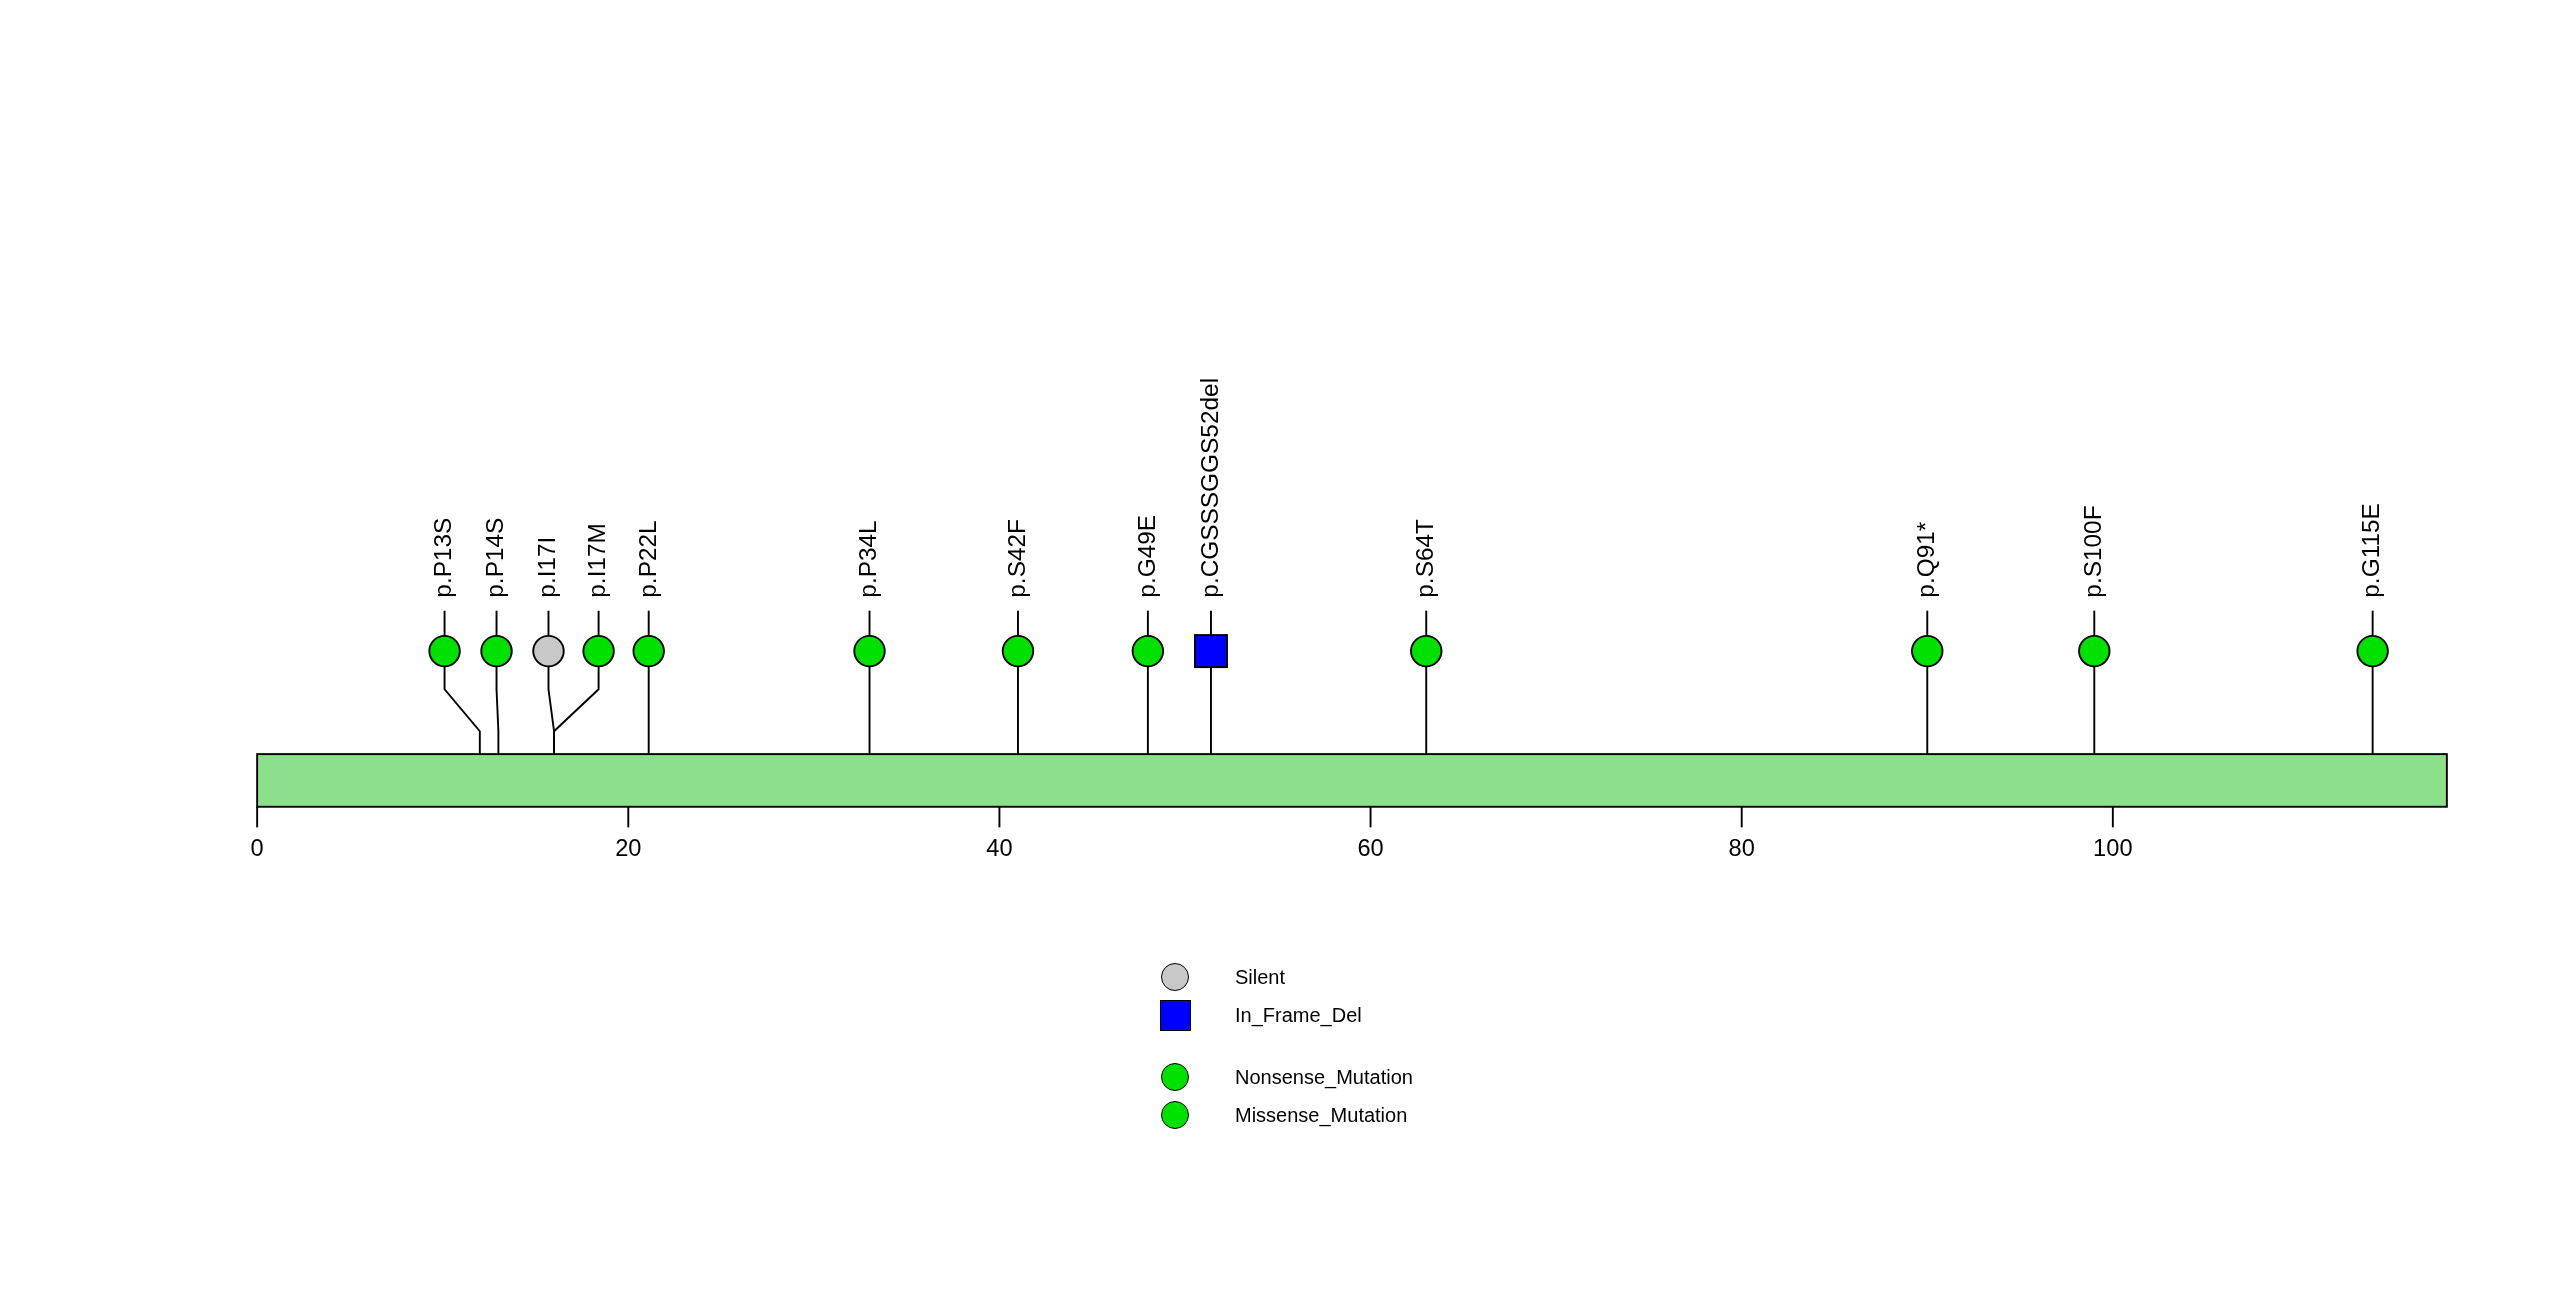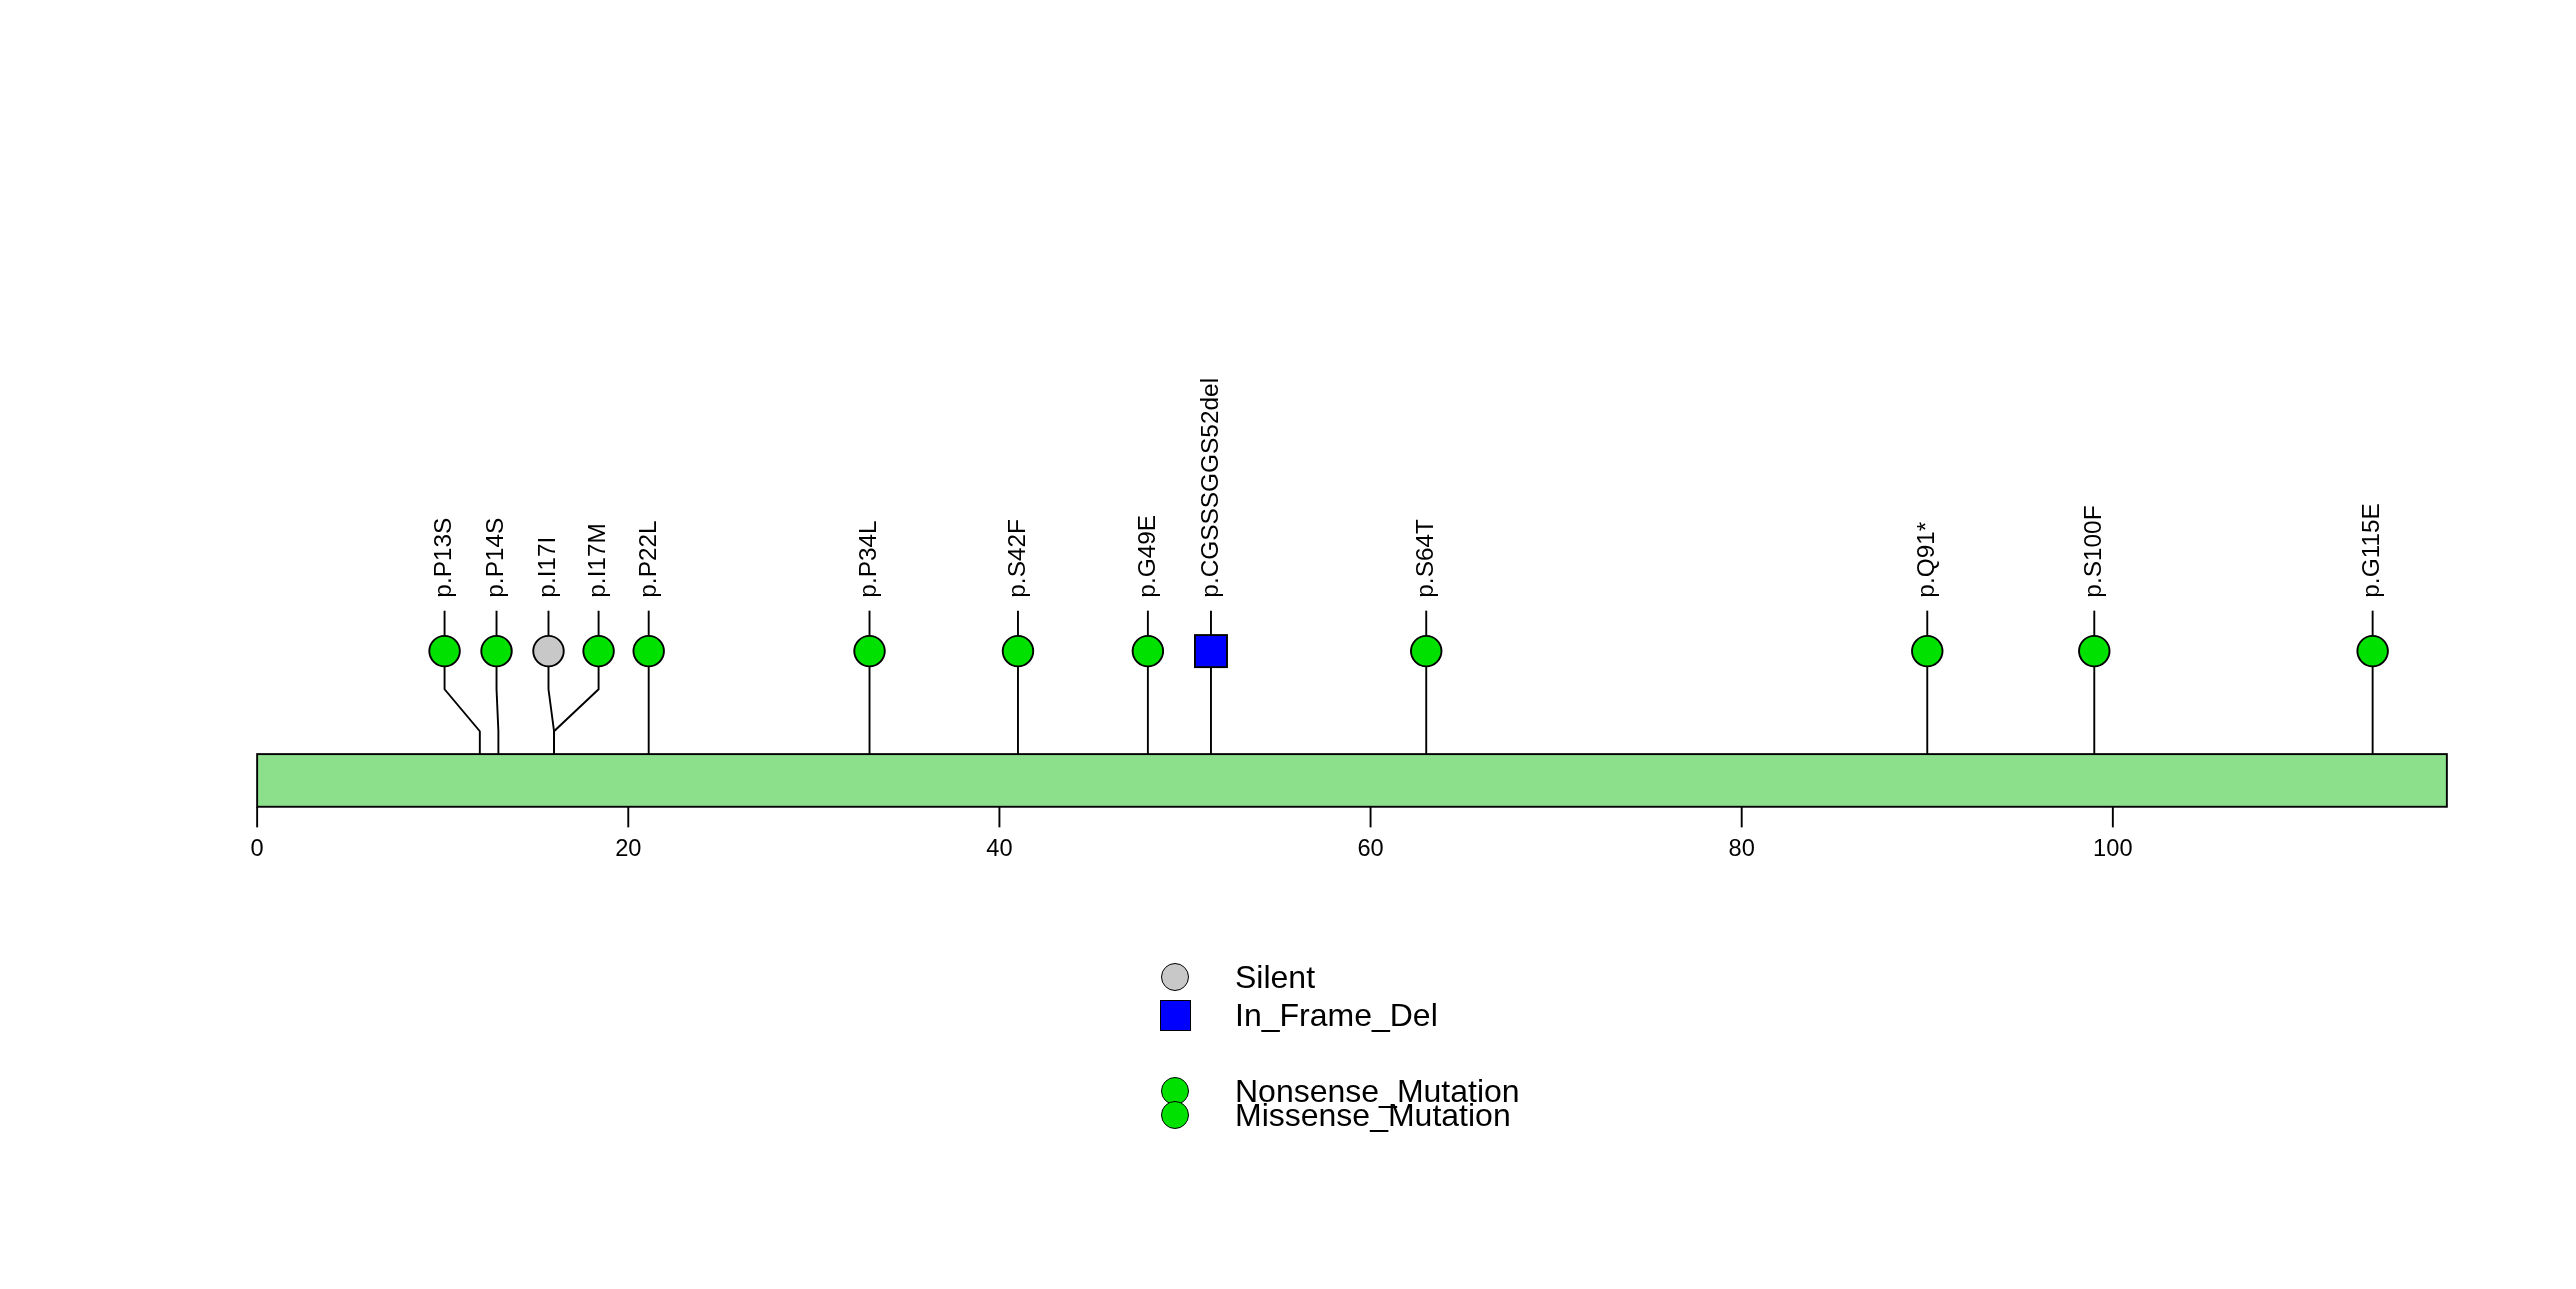--- a/index.html
+++ b/index.html
@@ -51,21 +51,21 @@
     box-sizing: border-box;
   }
   .legend-marker.square {
     width: 31px;
     height: 31px;
     border: 1.5px solid #000;
     box-sizing: border-box;
   }
   .legend-label {
     margin-left: 44px; 
-    font-size: 32px;
+    font-size: 20px;
     color: #000;
     white-space: nowrap;
     line-height: 32px;
   }
   text { font-family: "Liberation Sans", sans-serif; }
 </style>
 </head>
 <body>
 
 <div id="figure-canvas">
@@ -150,21 +150,21 @@
         <span class="legend-marker circle" style="background: rgb(200, 200, 200);"></span>
       </span>
       <span class="legend-label">Silent</span>
     </div>
     <div class="legend-row" style="top:38px">
       <span class="legend-marker-box">
         <span class="legend-marker square" style="background: rgb(0, 0, 255);"></span>
       </span>
       <span class="legend-label">In_Frame_Del</span>
     </div>
-    <div class="legend-row" style="top:114px">
+    <div class="legend-row" style="top:100px">
       <span class="legend-marker-box">
         <span class="legend-marker circle" style="background: rgb(0, 225, 0);"></span>
       </span>
       <span class="legend-label">Nonsense_Mutation</span>
     </div>
     <div class="legend-row" style="top:138px">
       <span class="legend-marker-box">
         <span class="legend-marker circle" style="background: rgb(0, 225, 0);"></span>
       </span>
       <span class="legend-label">Missense_Mutation</span>

